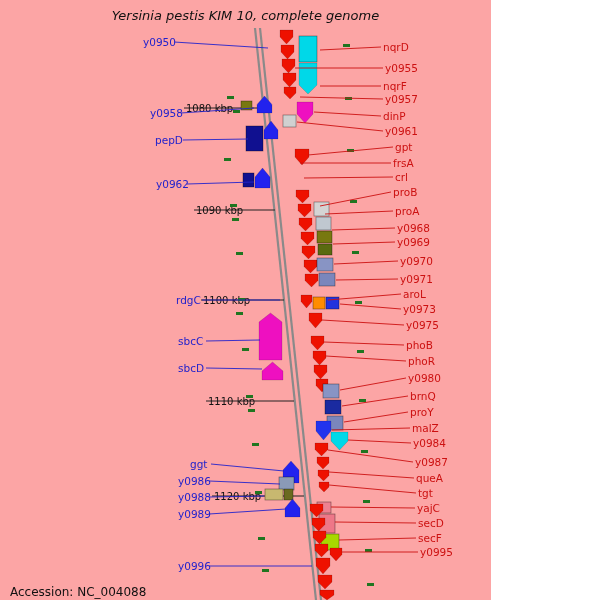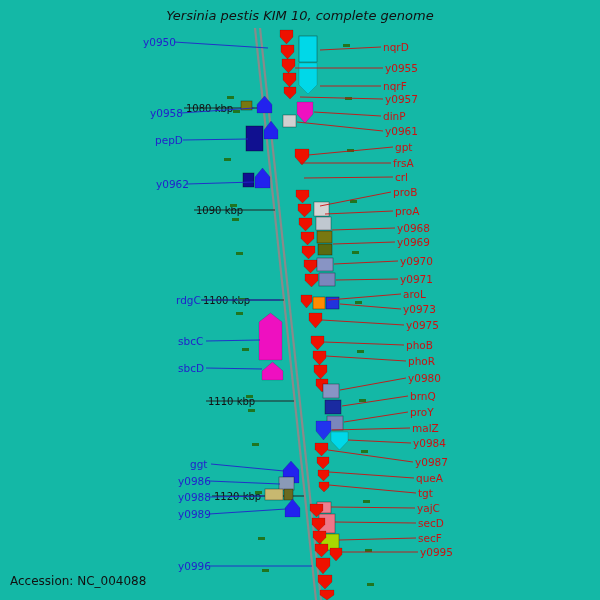--- a/index.html
+++ b/index.html
@@ -1,21 +1,21 @@
 <!DOCTYPE html>
 <html><head>
 <meta charset="utf-8">
 <style>
   html,body{margin:0;padding:0;background:#fff;}
-  .frame{position:relative;width:600px;height:600px;background:#14b8a6;overflow:hidden;
+  .frame{position:relative;width:491px;height:600px;background:#fca5a5;overflow:hidden;
          font-family:"DejaVu Sans",sans-serif;}
   .title{position:absolute;top:8px;left:0;right:0;text-align:center;
          font-style:italic;font-size:13px;color:#111;z-index:3;}
   svg.map{position:absolute;top:0;left:0;z-index:1;}
-  .status{position:absolute;left:0;right:0;bottom:12px;display:flex;
+  .status{position:absolute;left:0;right:0;bottom:1px;display:flex;
           justify-content:space-between;padding:0 10px;font-size:12px;color:#111;z-index:3;}
   text.gene{font-size:10.5px;font-family:"DejaVu Sans",sans-serif;}
   text.scale{font-size:10px;font-family:"DejaVu Sans",sans-serif;}
 </style>
 </head>
 <body>
 
 <div class="frame">
   <div class="title">Yersinia pestis KIM 10, complete genome</div>
   <svg class="map" id="genome-svg" width="600" height="600" viewBox="0 0 600 600">

